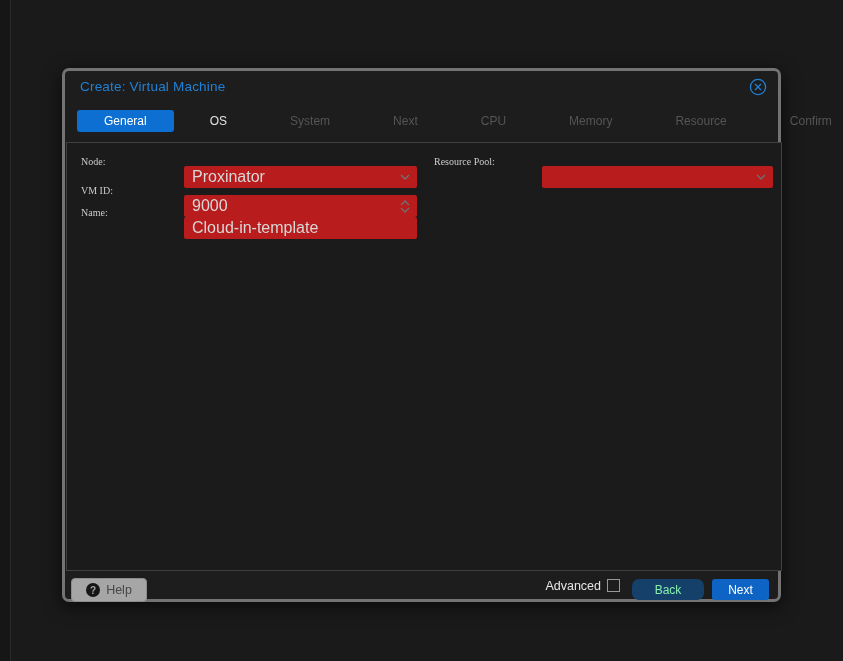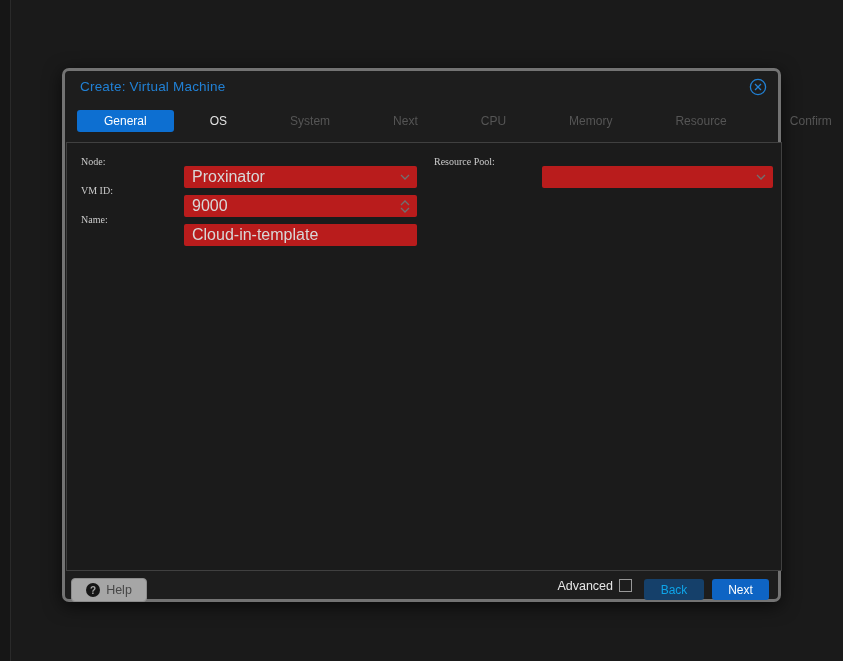--- a/index.html
+++ b/index.html
@@ -92,21 +92,21 @@
   .advanced-checkbox {
     width:13px; height:13px; border:1px solid #989898; background:#1d1d1d;
     margin-right:12px; cursor:pointer;
   }
   .btn {
     height:21px; border-radius:3px; font-size:12px;
     display:flex; align-items:center; justify-content:center;
     font-family:"Liberation Sans", sans-serif;
   }
   .btn-back {
-    width:60px; background:#15406a; color:#0ea5e9; margin-right:8px;
+    width:72px; background:#15406a; color:#86efac; margin-right:8px;border-radius:7px;
   }
   .btn-next {
     width:57px; background:#0e64c4; color:#ffffff; cursor:pointer;
   }
 </style>
 </head>
 <body>
 
 <div class="page-left-strip"></div>
 <div class="page-edge-line"></div>
@@ -155,21 +155,21 @@
           <svg class="chev" width="10" height="6" viewBox="0 0 10 6" style="margin-bottom:1px;">
             <polyline points="1,5 5,1 9,5" fill="none" stroke="#707070" stroke-width="1.3"></polyline>
           </svg>
           <svg class="chev" width="10" height="6" viewBox="0 0 10 6">
             <polyline points="1,1 5,5 9,1" fill="none" stroke="#707070" stroke-width="1.3"></polyline>
           </svg>
         </span>
       </div>
     </div>
 
-    <div class="form-row" style="left:0; top:67px; width:716px;">
+    <div class="form-row" style="left:0; top:60px; width:716px;">
       <span class="field-label" style="left:14px;">Name:</span>
       <div class="field" style="left:117px; width:233px;">
         <span class="val">Cloud-in-template</span>
       </div>
     </div>
 
     <div class="form-row" style="left:0; top:9px; width:716px;">
       <span class="field-label" style="left:367px;">Resource Pool:</span>
       <div class="field" style="left:475px; width:231px;">
         <span class="val"></span>

